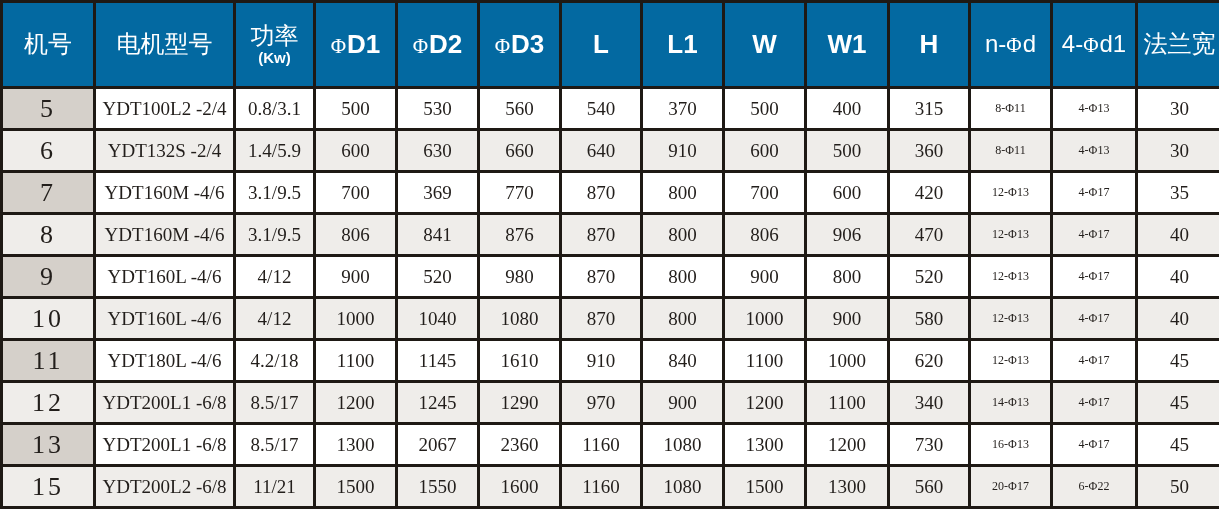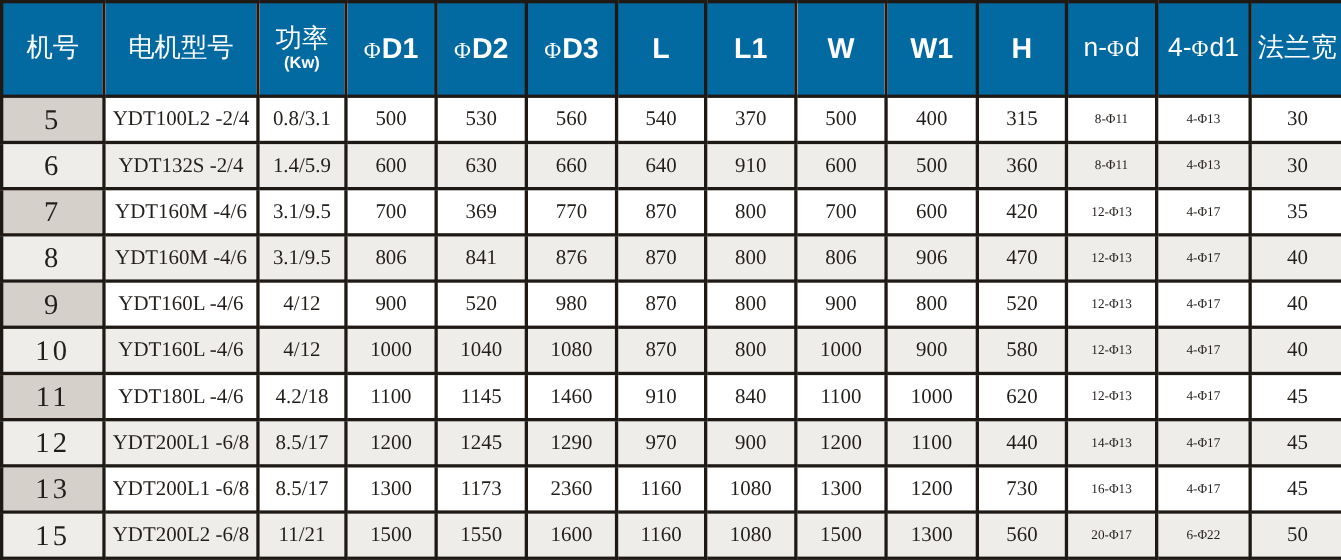--- a/index.html
+++ b/index.html
@@ -194,52 +194,52 @@
         <td class="holes">12-Φ13</td>
         <td class="holes">4-Φ17</td>
         <td>40</td>
       </tr>
       <tr class="plain">
         <td class="rownum">11</td>
         <td class="model">YDT180L -4/6</td>
         <td class="power">4.2/18</td>
         <td>1100</td>
         <td>1145</td>
-        <td>1460</td>
+        <td>1610</td>
         <td>910</td>
         <td>840</td>
         <td>1100</td>
         <td>1000</td>
         <td>620</td>
         <td class="holes">12-Φ13</td>
         <td class="holes">4-Φ17</td>
         <td>45</td>
       </tr>
       <tr class="tint">
         <td class="rownum">12</td>
         <td class="model">YDT200L1 -6/8</td>
         <td class="power">8.5/17</td>
         <td>1200</td>
         <td>1245</td>
         <td>1290</td>
         <td>970</td>
         <td>900</td>
         <td>1200</td>
         <td>1100</td>
-        <td>440</td>
+        <td>340</td>
         <td class="holes">14-Φ13</td>
         <td class="holes">4-Φ17</td>
         <td>45</td>
       </tr>
       <tr class="plain">
         <td class="rownum">13</td>
         <td class="model">YDT200L1 -6/8</td>
         <td class="power">8.5/17</td>
         <td>1300</td>
-        <td>1173</td>
+        <td>2067</td>
         <td>2360</td>
         <td>1160</td>
         <td>1080</td>
         <td>1300</td>
         <td>1200</td>
         <td>730</td>
         <td class="holes">16-Φ13</td>
         <td class="holes">4-Φ17</td>
         <td>45</td>
       </tr>

